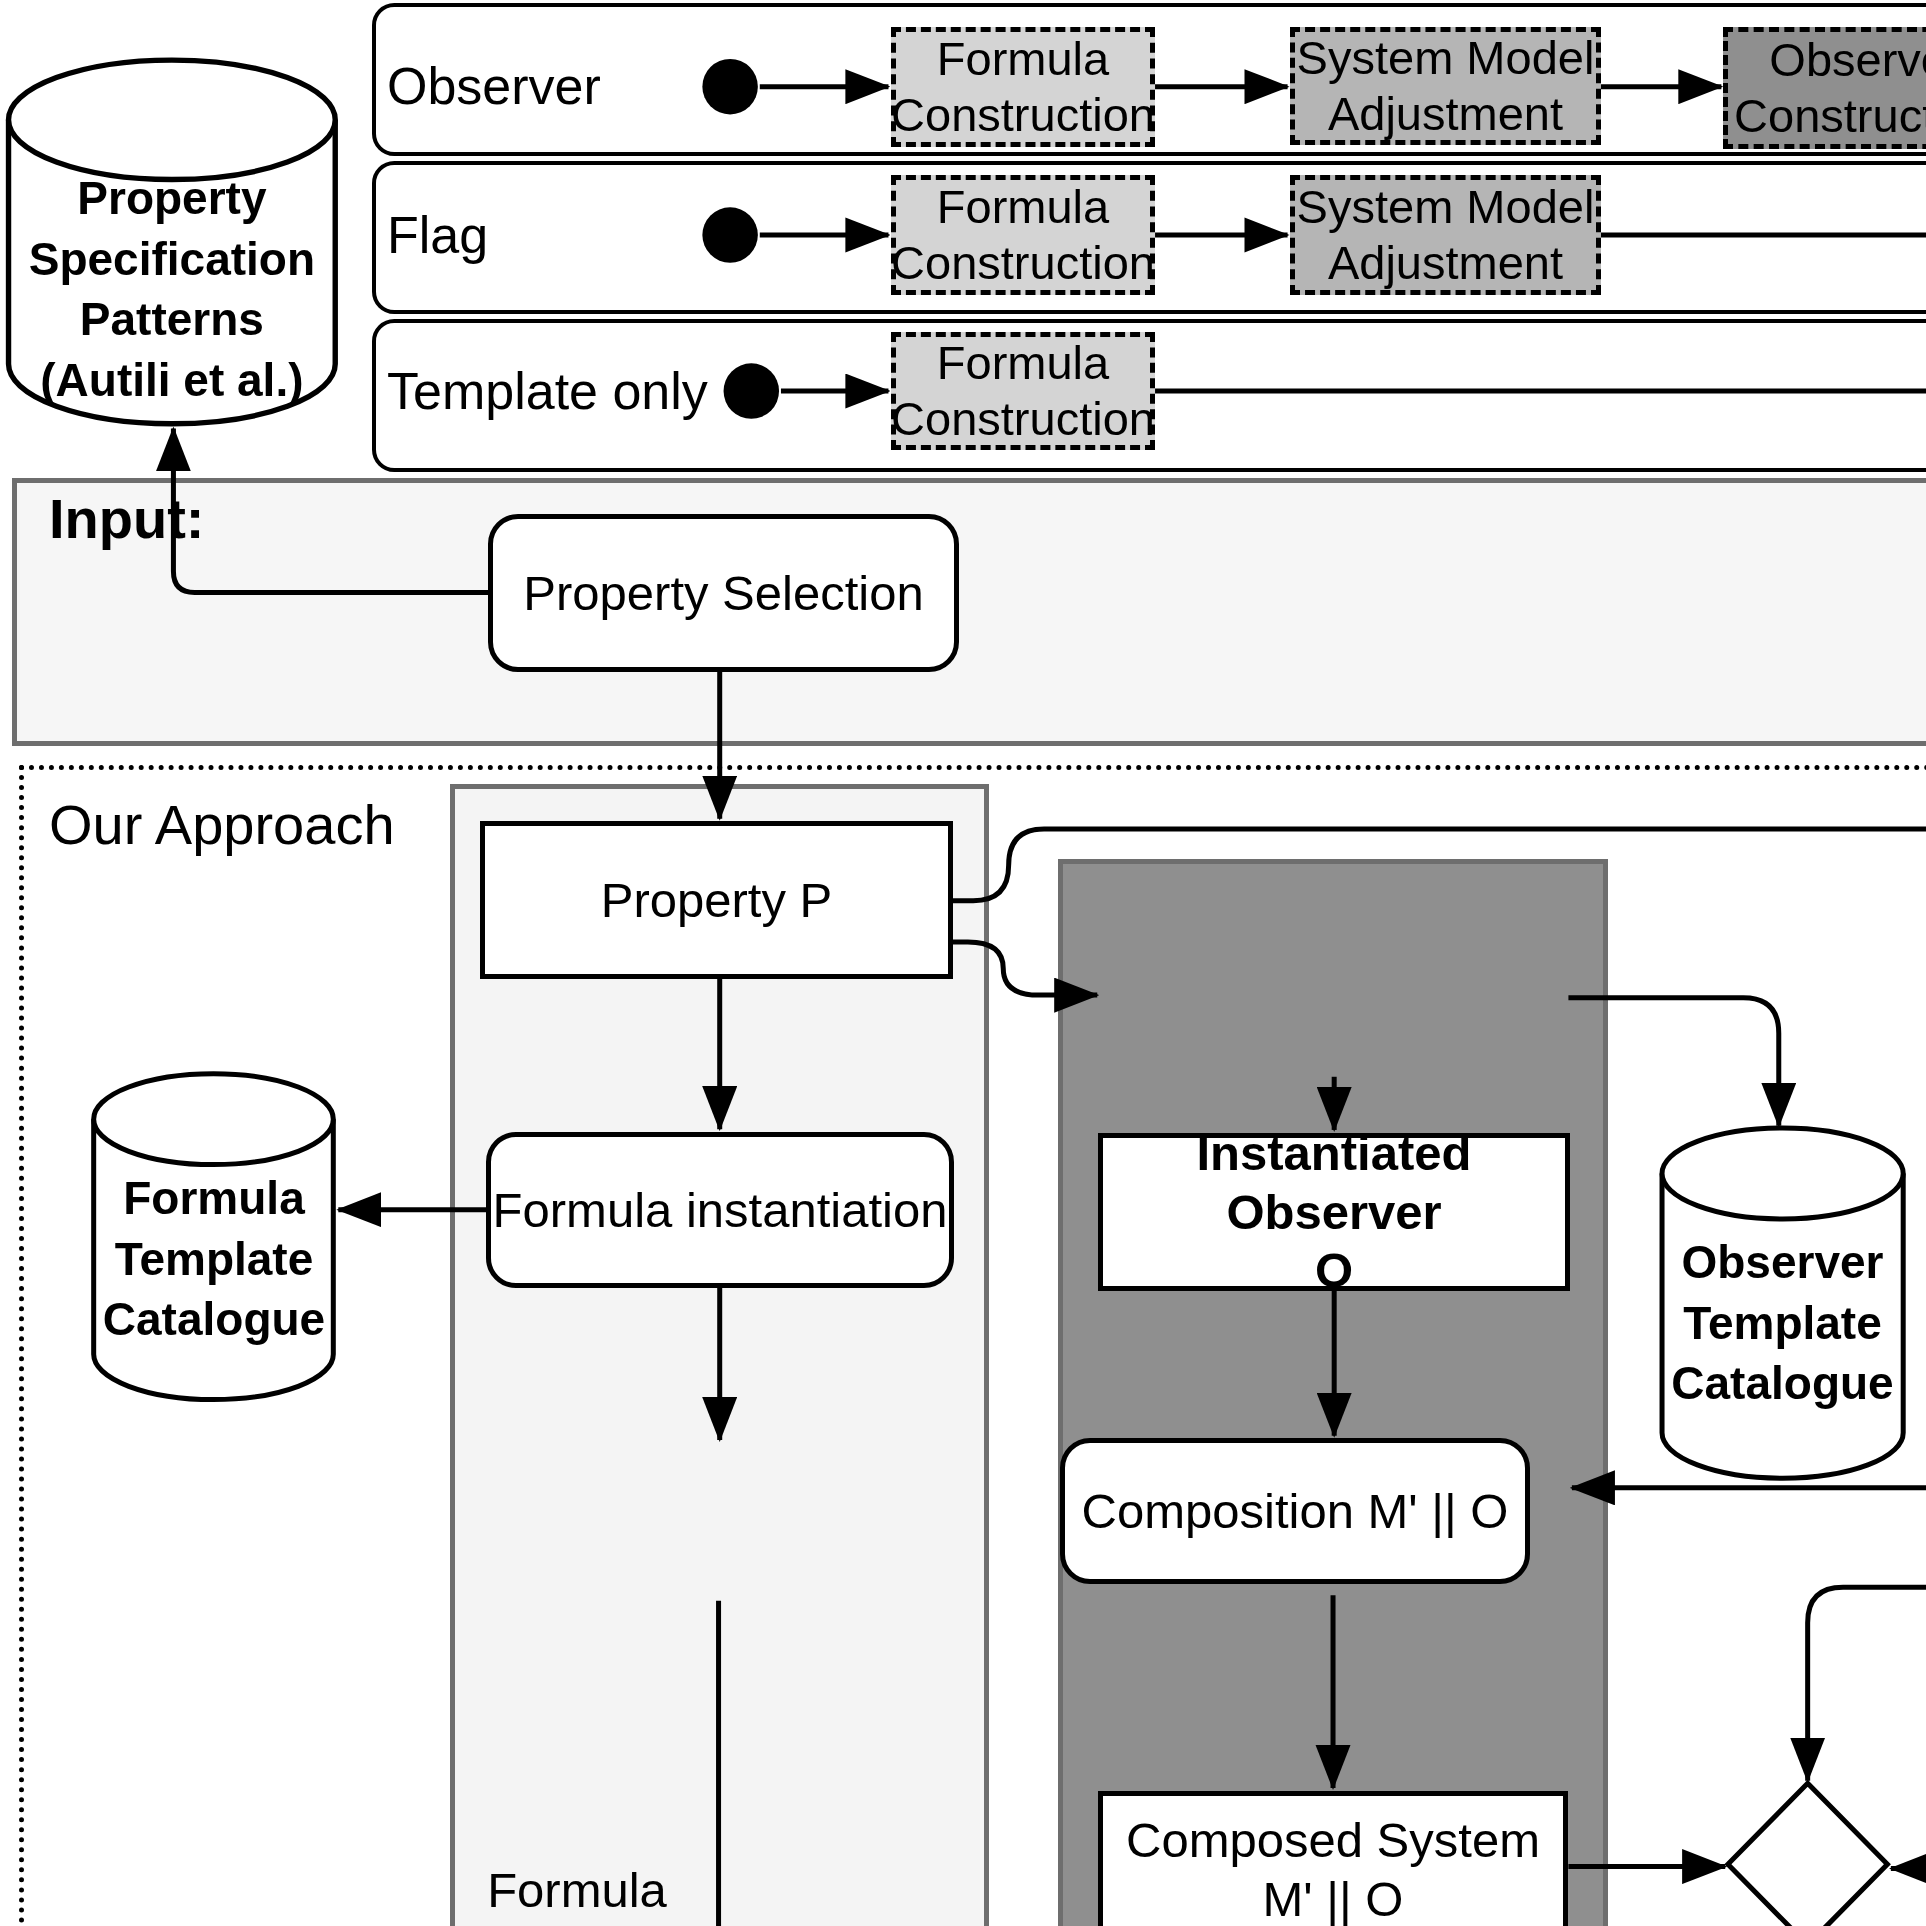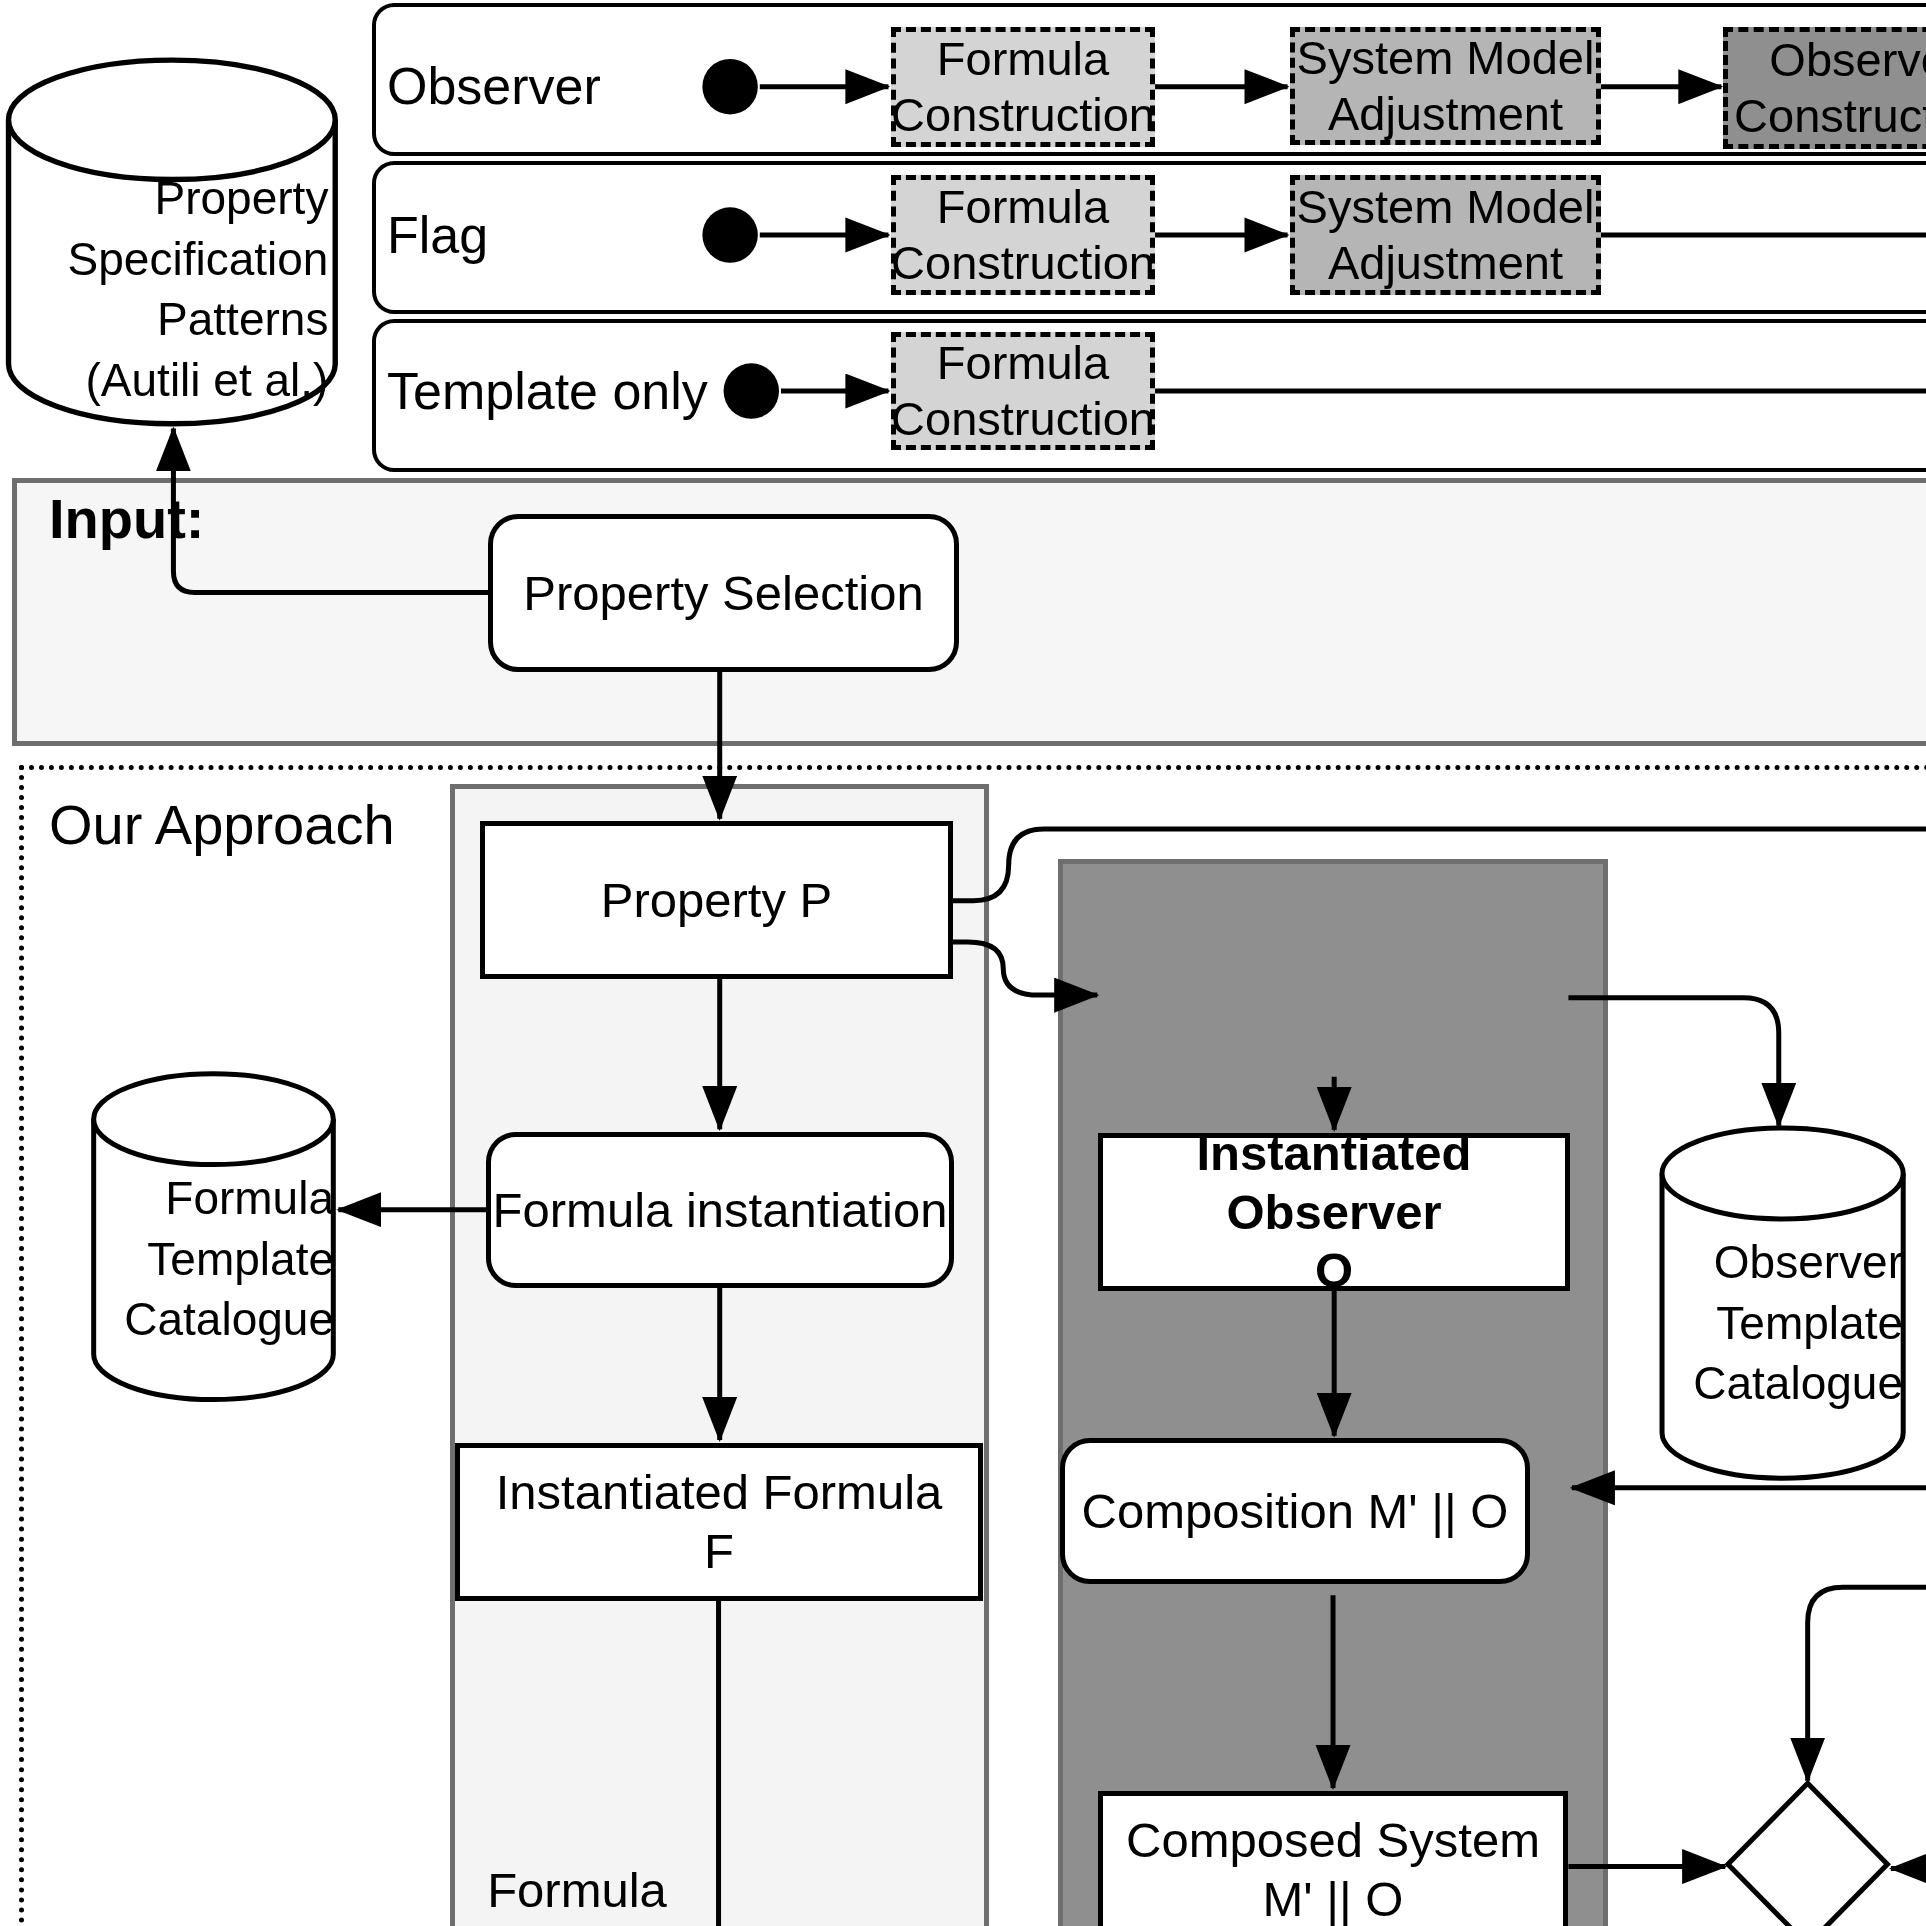--- a/index.html
+++ b/index.html
@@ -11,21 +11,21 @@
   .lane{background:#fff;border:4.6px solid #000;border-radius:22.3px;}
   .lane-label{font-size:52px;white-space:pre-line;}
   .section-title{font-size:56px;margin-left:12px;}
   .bold{font-weight:700;}
   .node{background:#fff;border:5.8px solid #000;display:flex;align-items:center;justify-content:center;
         text-align:center;font-size:49px;line-height:1.2;white-space:pre-line;}
   .rounded{border-radius:30px;}
   .step{border:5px dashed #000;display:flex;align-items:center;justify-content:center;
         text-align:center;font-size:47px;line-height:1.2;white-space:pre-line;}
   .group-label{font-size:49px;line-height:1.22;text-align:center;white-space:pre-line;}
-  .cyl-label{text-align:right;font-size:46px;line-height:1.32;white-space:pre-line;}
+  .cyl-label{text-align:center;font-size:46px;line-height:1.32;white-space:pre-line;font-weight:bold;}
 </style>
 </head>
 <body>
 
 <div class="canvas">
 
   <div class="abs z1" style="left:11.6px;top:478px;width:2648px;height:268px;background:#f6f6f6;border:5.8px solid #6e6e6e;"></div>
 
   <div class="abs z1" style="left:19px;top:765px;width:2641px;height:1289px;background:#ffffff;
               border:5px dotted #000;border-bottom:none;"></div>
@@ -147,22 +147,20 @@
 Template
 Catalogue</div>
   <div class="abs z3 cyl-label" style="left:1662px;top:1232px;width:241px;">Observer
 Template
 Catalogue</div>
 
   <div class="abs z3 node rounded" style="left:488px;top:514px;width:471px;height:158px;">Property Selection</div>
 
   <div class="abs z3 node" style="left:480px;top:821px;width:473px;height:158px;">Property P</div>
   <div class="abs z3 node rounded" style="left:486px;top:1132px;width:468px;height:156px;">Formula instantiation</div>
-  <div class="abs z3 node" style="left:455px;top:1443px;width:528px;height:158px;">Instantiated Formula
-F</div>
 
   <div class="abs z3 node" style="left:1098px;top:1133px;width:472px;height:158px;font-weight:bold;">Instantiated Observer
 O</div>
   <div class="abs z3 node rounded" style="left:1060px;top:1438px;width:470px;height:146px;">Composition M' || O</div>
   <div class="abs z3 node" style="left:1098px;top:1791px;width:470px;height:157px;">Composed System
 M' || O</div>
 
   <div class="abs z3 group-label" style="left:446px;top:1861px;width:262px;">Formula
 Construction</div>
 

